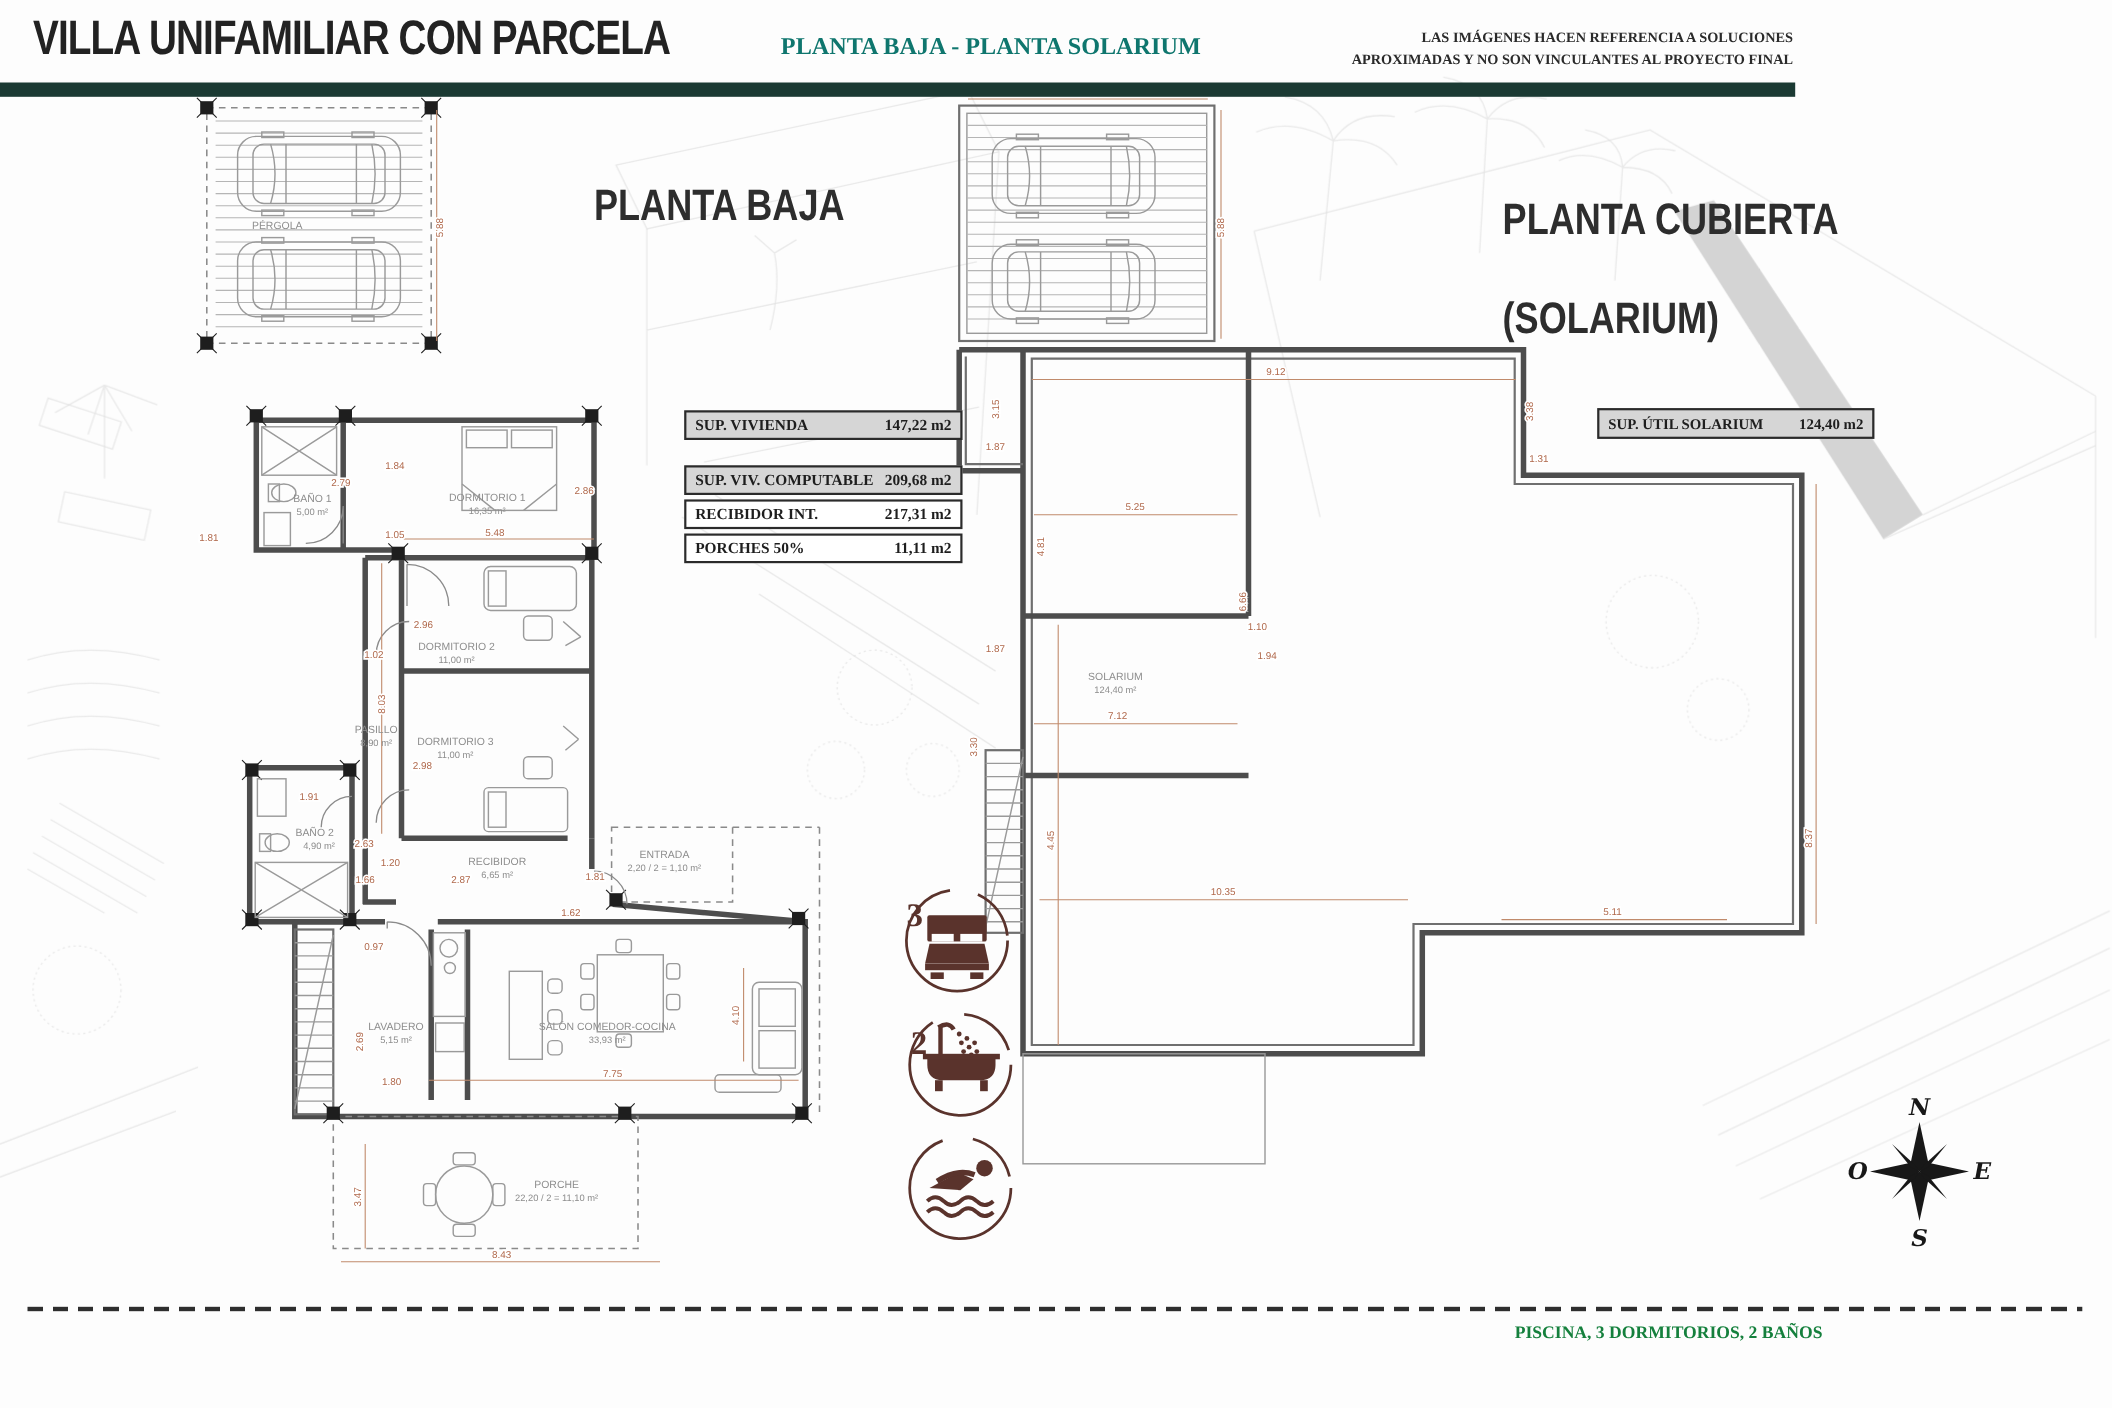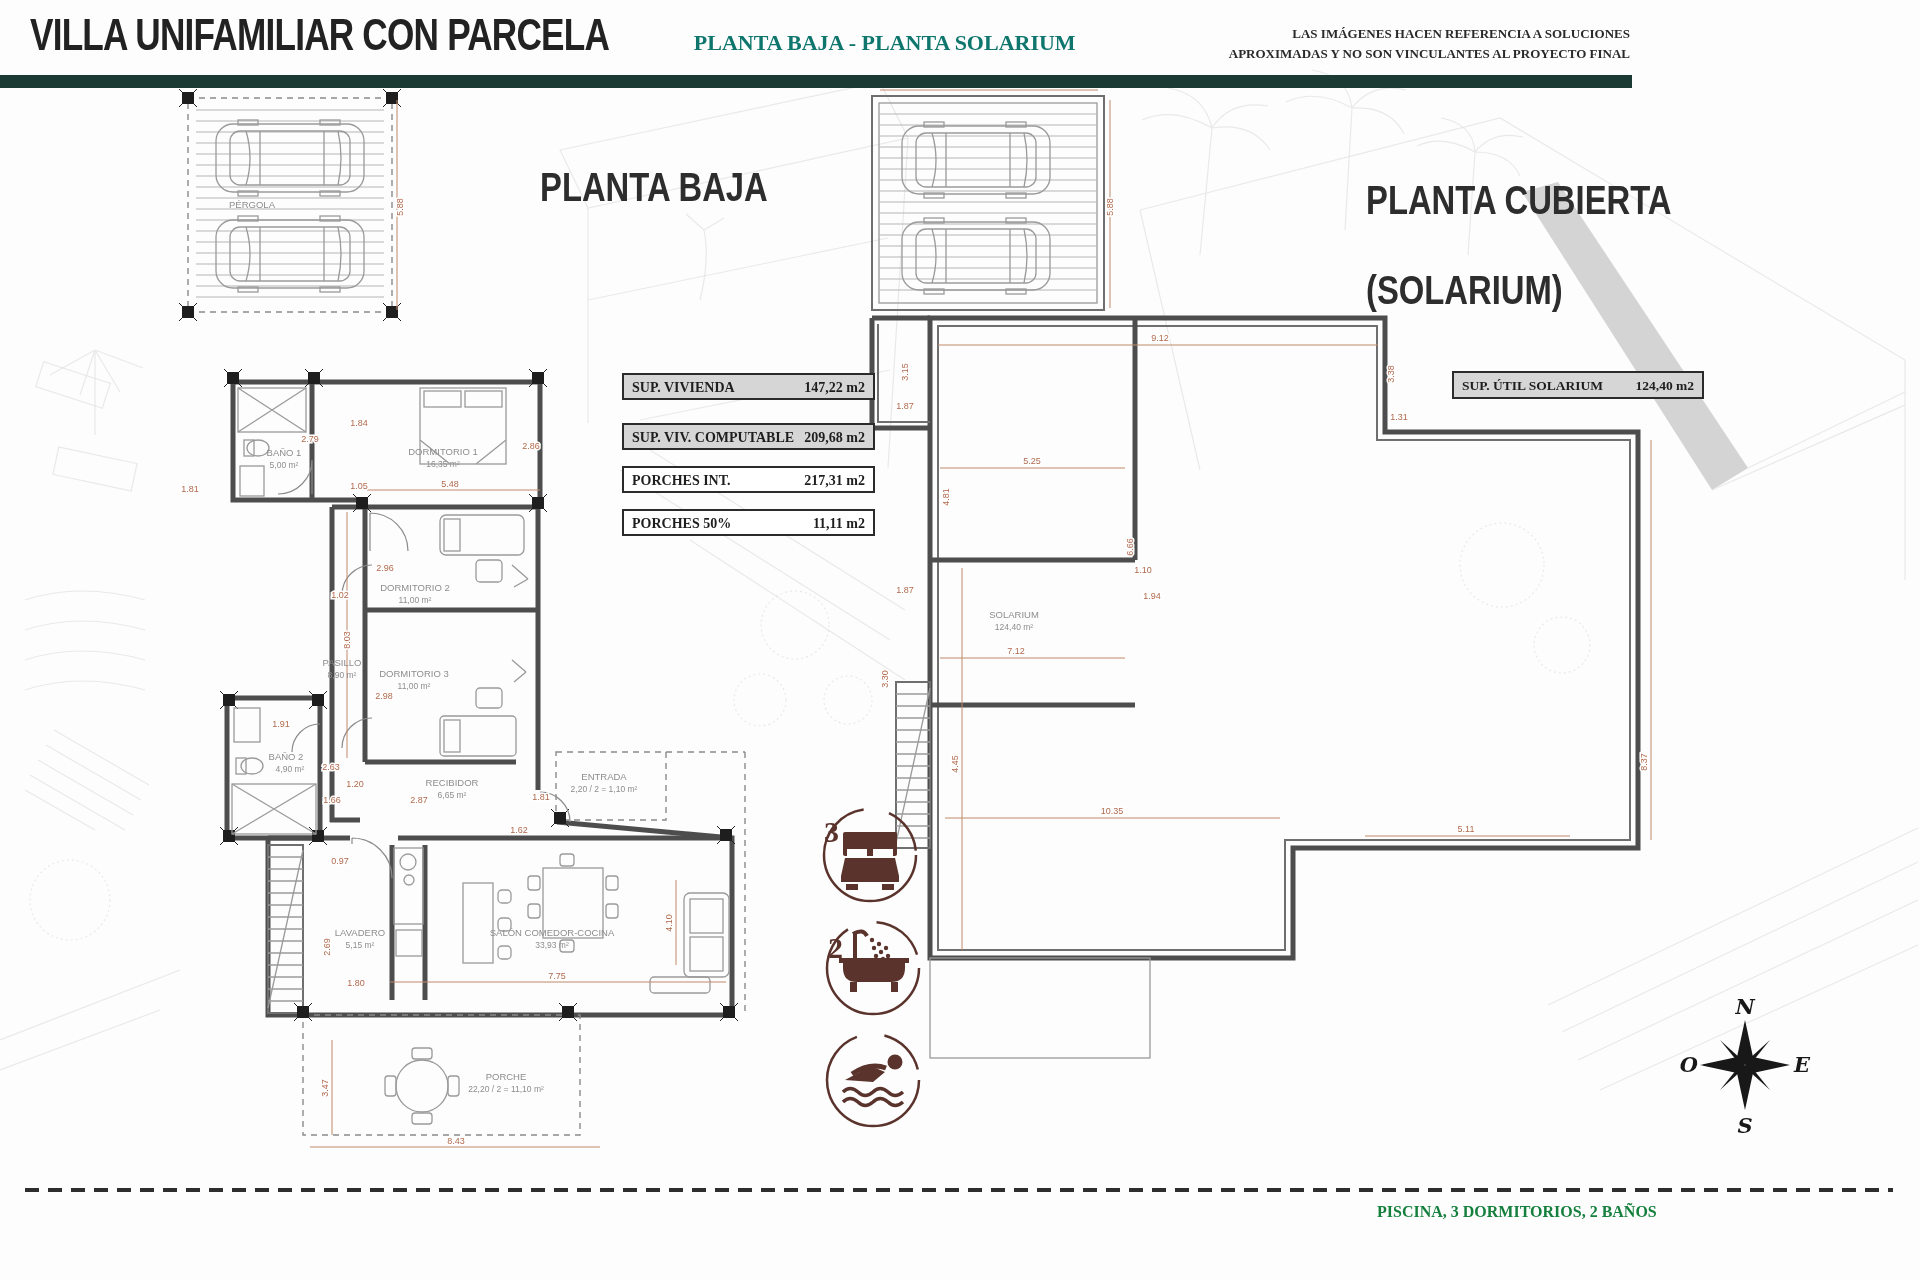--- a/index.html
+++ b/index.html
@@ -1,36 +1,36 @@
 <!DOCTYPE html>
 <html><head>
 <meta charset="utf-8">
 <style>
   html,body{margin:0;padding:0;background:#e8e8e8;}
   .sheet{position:relative;width:1920px;height:1280px;background:#fdfdfd;overflow:hidden;
          font-family:"Liberation Serif",serif;color:#1e1e1e;}
-  .hdr{position:absolute;left:30px;top:10px;display:flex;align-items:baseline;gap:0;}
+  .hdr{position:absolute;left:30px;top:10px;display:flex;align-items:baseline;gap:16px;}
   .hdr-title{font-family:"Liberation Sans",sans-serif;font-weight:700;font-size:44px;
              letter-spacing:-1px;transform:scaleX(.80);transform-origin:left bottom;
              color:#222;white-space:nowrap;}
   .hdr-sub{font-weight:700;font-size:22px;color:#0f766e;white-space:nowrap;margin-left:-60px;}
   .disclaimer{position:absolute;right:290px;top:24px;text-align:right;font-weight:700;
               font-size:13px;line-height:1.5;color:#2a2a2a;}
   .greenbar{position:absolute;left:0;top:75px;width:1632px;height:13px;background:#1b3a33;}
   .plan-title{position:absolute;font-family:"Liberation Sans",sans-serif;font-weight:700;
               font-size:40px;letter-spacing:0;transform:scaleX(.82);transform-origin:left top;
               color:#2d2d2d;line-height:1.12;white-space:pre-line;}
   #t-baja{left:540px;top:165px;}
   #t-cub{left:1366px;top:178px;}
   .areas{position:absolute;left:622px;top:373px;width:253px;font-size:14px;font-weight:700;}
   .arow{display:flex;justify-content:space-between;align-items:center;border:2px solid #2b2b2b;
         padding:3px 8px 0 8px;background:#fff;height:20px;}
   .arow.gray{background:#d6d6d6;}
   .arow.gap{margin-bottom:23px;}
-  .arow+.arow{margin-top:16px;}
+  .arow+.arow{margin-top:4px;}
   .solbox{position:absolute;left:1452px;top:371px;width:232px;display:flex;
           justify-content:space-between;align-items:center;border:2px solid #2b2b2b;
           background:#d6d6d6;padding:3px 8px 2px 8px;font-size:13.5px;font-weight:700;height:19px;}
   .footline{position:absolute;left:25px;top:1188px;width:1868px;height:4px;
             background:repeating-linear-gradient(90deg,#2e2e2e 0 14px,transparent 14px 23px);}
   .footnote{position:absolute;left:1377px;top:1203px;font-weight:700;font-size:16px;color:#15803d;}
   svg text{font-family:"Liberation Sans",sans-serif;}
   .room{fill:#8d8d8d;font-size:9.5px;text-anchor:middle;}
   .rooma{fill:#8d8d8d;font-size:8.5px;text-anchor:middle;}
   .dim{fill:#b0694c;font-size:9px;text-anchor:middle;paint-order:stroke;stroke:#ffffff;stroke-width:3px;}
@@ -422,21 +422,21 @@
   <div class="areas">
     <div class="arow gray gap">
       <span>SUP. VIVIENDA</span>
       <span>147,22 m2</span>
     </div>
     <div class="arow gray">
       <span>SUP. VIV. COMPUTABLE</span>
       <span>209,68 m2</span>
     </div>
     <div class="arow">
-      <span>PORCHES INT.</span>
+      <span>RECIBIDOR INT.</span>
       <span>217,31 m2</span>
     </div>
     <div class="arow">
       <span>PORCHES 50%</span>
       <span>11,11 m2</span>
     </div>
   </div>
 
   <div class="solbox">
     <span>SUP. ÚTIL SOLARIUM</span>

